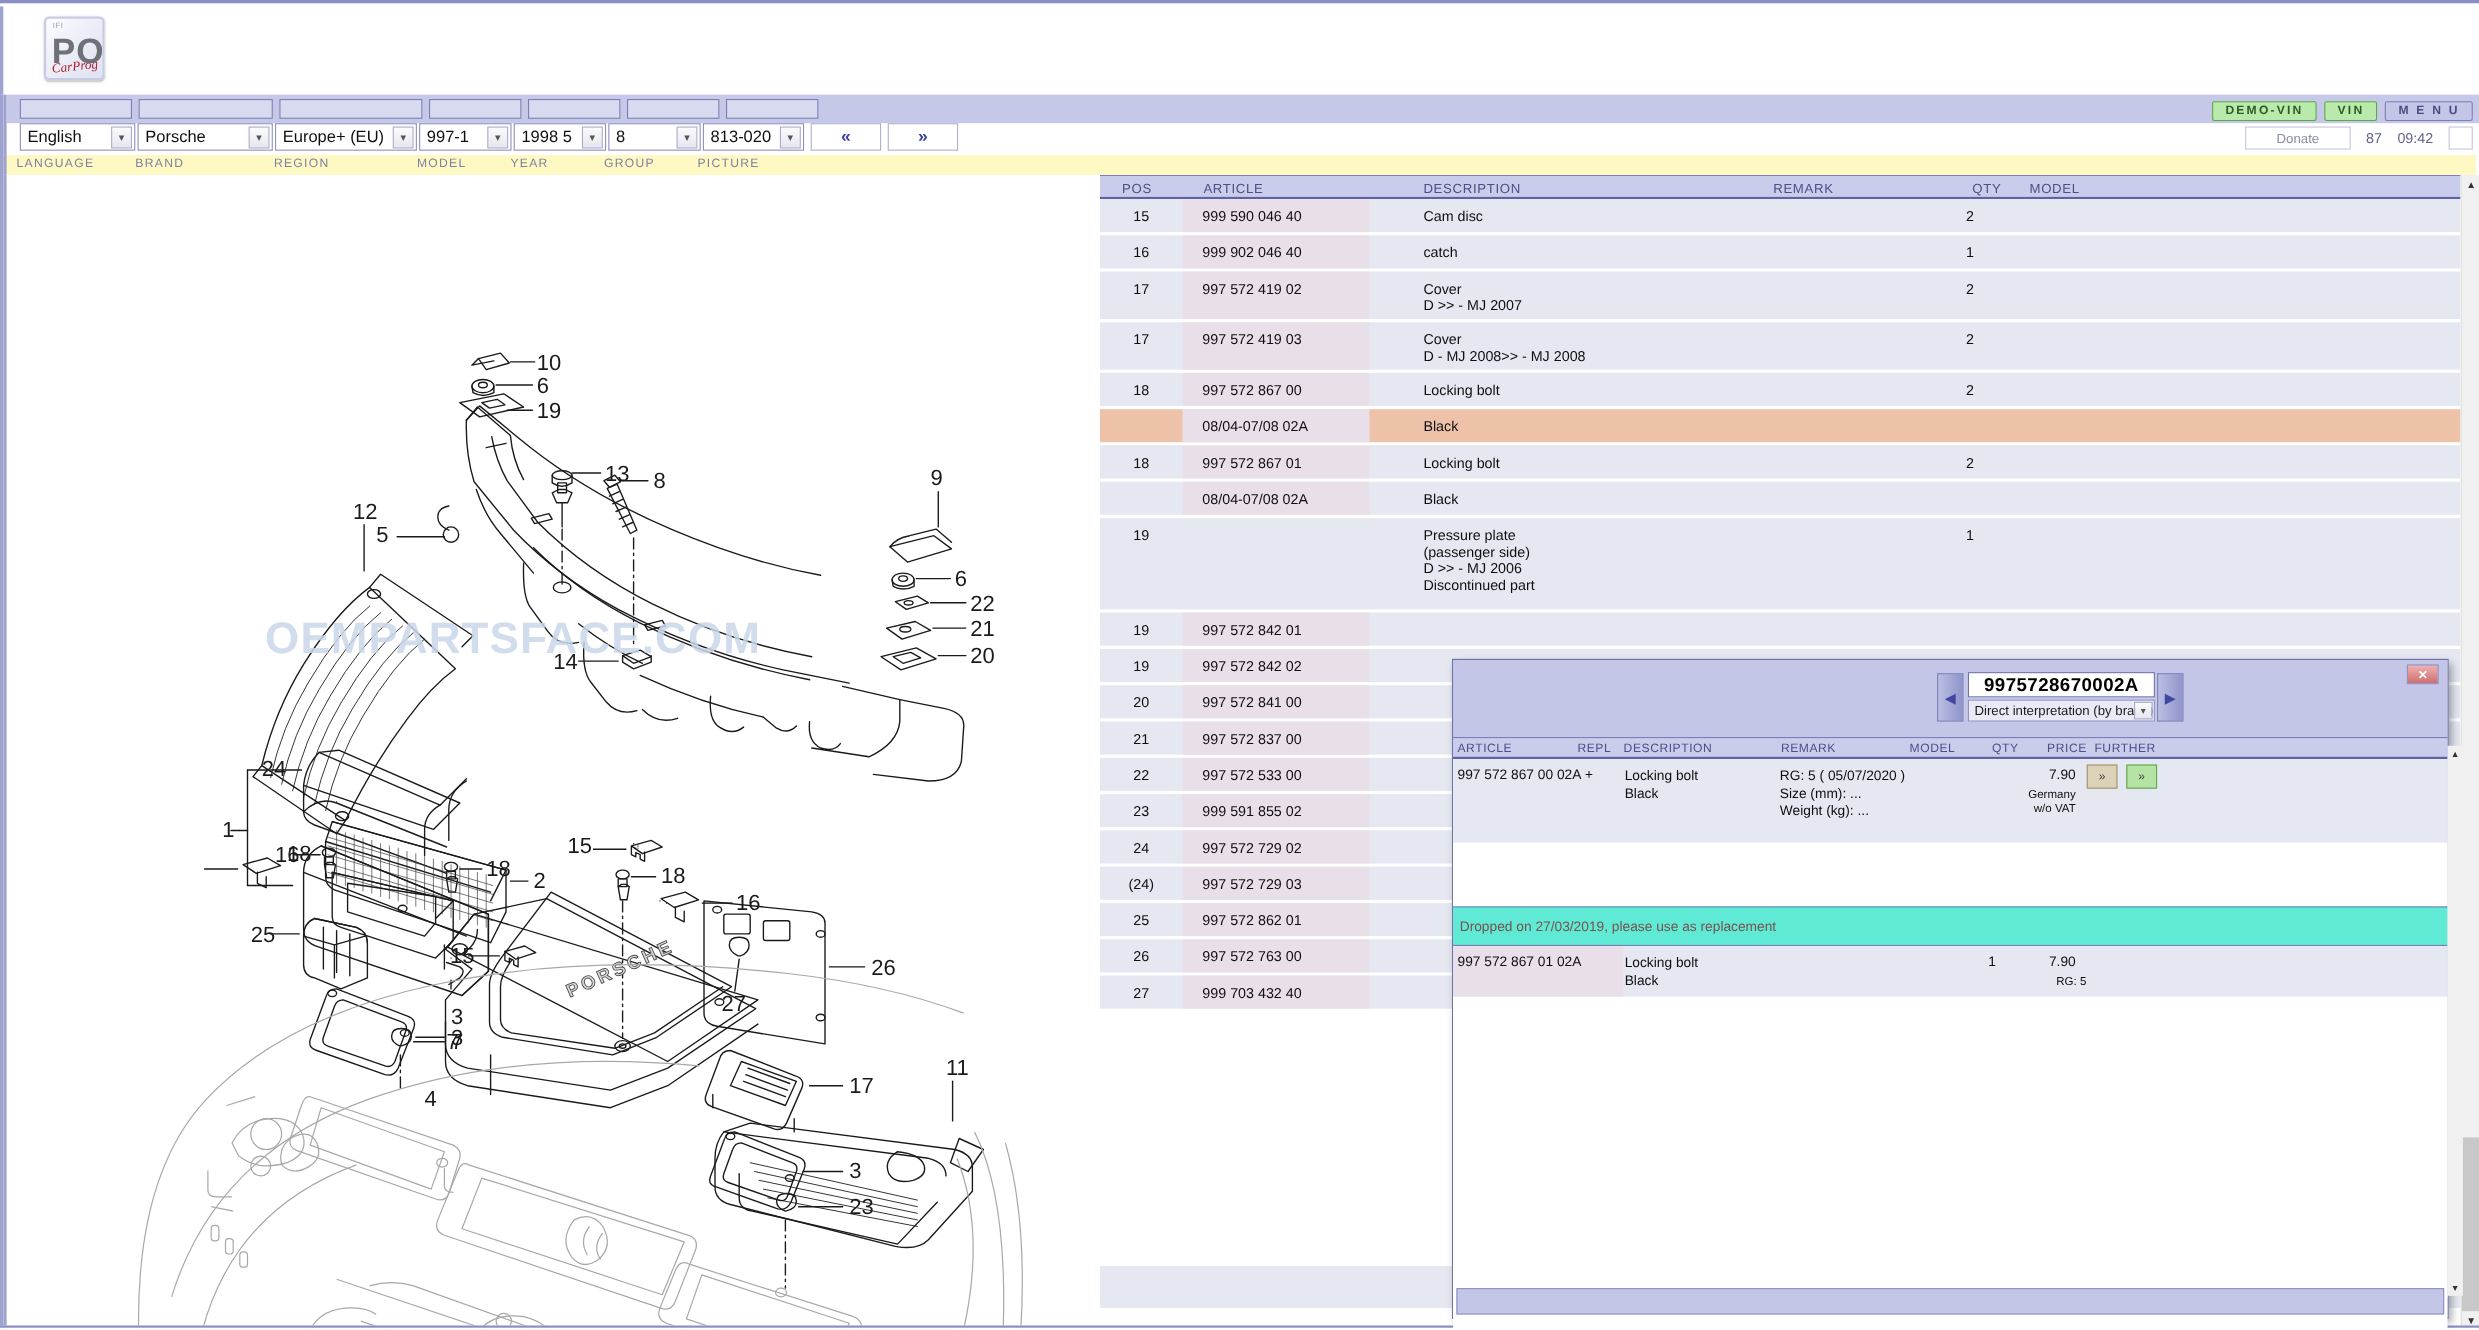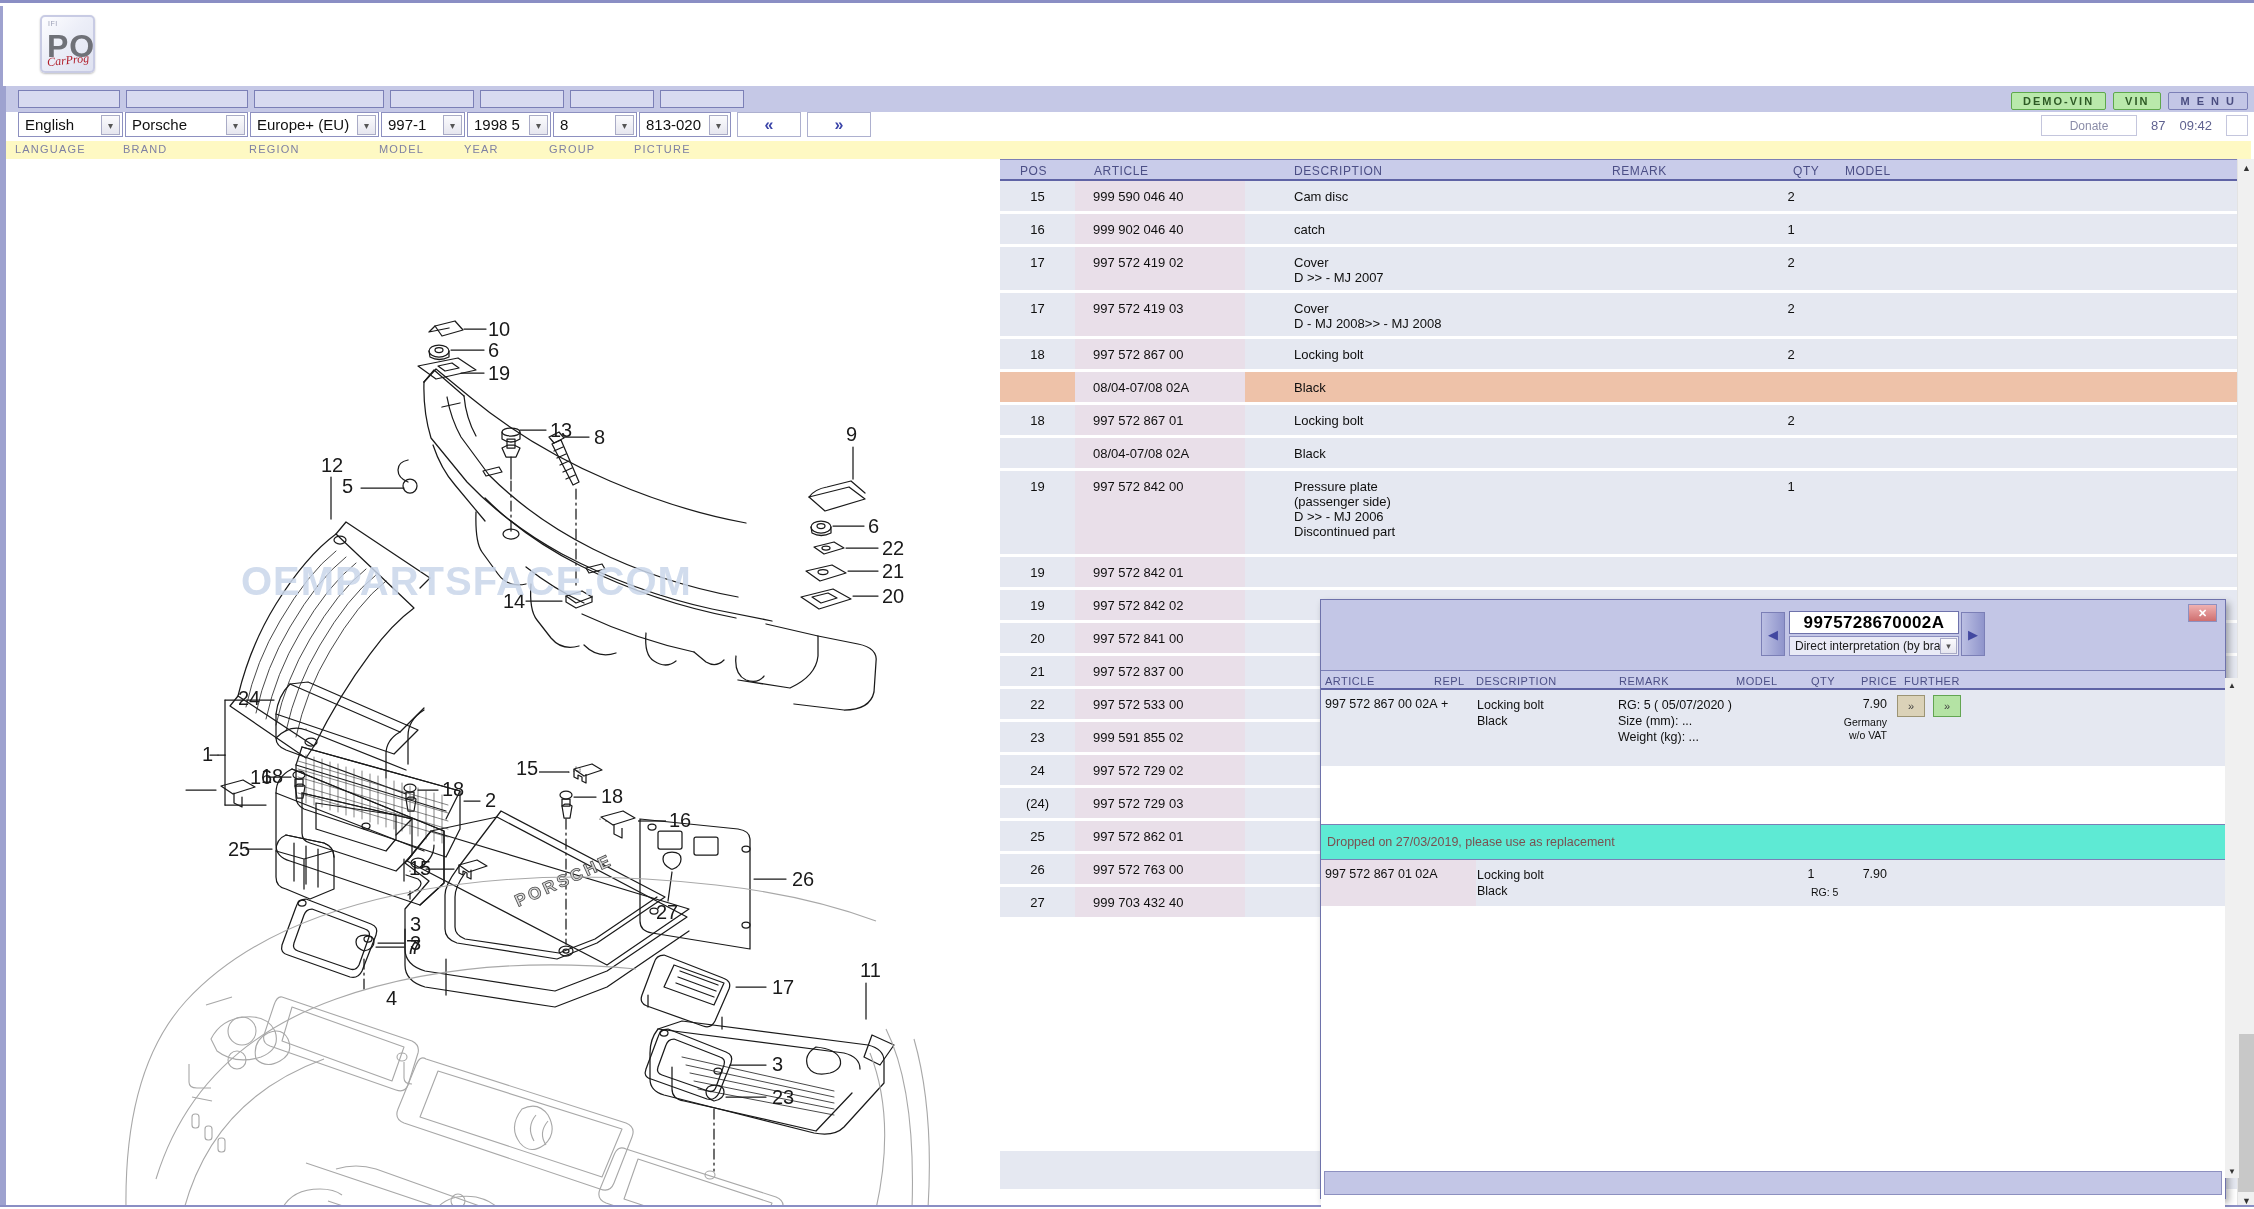--- a/index.html
+++ b/index.html
@@ -319,21 +319,21 @@
     border-top: 1px solid #7b7fb6;
     border-bottom: 1px solid #7b7fb6;
     font-size: 12.5px; color: #7a5151;
     display:flex; align-items:center; padding-left: 6px;
   }
   .pp-row-2 { height: 46px; background:#e5e8f1; }
   .pp-row-2 .artbg {
     position:absolute; left:0; top:0; width:155px; height:100%;
     background: #e9dfe9;
   }
-  .pp-row-2 .rgsub { position:absolute; left:490px; top:26px; width:56px; text-align:left; font-size:10.5px; }
+  .pp-row-2 .rgsub { position:absolute; left:534px; top:26px; width:56px; text-align:center; font-size:10.5px; }
   .pp-blank { height: 312px; background:#ffffff; }
 
   #pp-footer {
     position: absolute; left: 3px; bottom: 3px;
     width: 898px; height: 24px;
     background: #c3c6e6;
     border: 1px solid #8d90c0;
   }
   #pp-scroll {
     position:absolute; right:-14px; top:78px;
@@ -886,21 +886,20 @@
         <div class="prow" style="height: 33px;">
           <div class="cpos"></div>
           <div class="cart">08/04-07/08    02A</div>
           <div class="cdesc">
             <span class="dline">Black</span>
           </div>
           <div class="cqty"></div>
         </div>
         <div class="prow" style="height: 86px;">
           <div class="cpos">19</div>
-          <div class="cart">997 572 842 00</div>
           <div class="cdesc">
             <span class="dline">Pressure plate</span>
             <span class="dline">(passenger side)</span>
             <span class="dline">D        &gt;&gt; -   MJ 2006</span>
             <span class="dline">Discontinued part</span>
           </div>
           <div class="cqty">1</div>
         </div>
         <div class="prow" style="height: 33px;">
           <div class="cpos">19</div>

